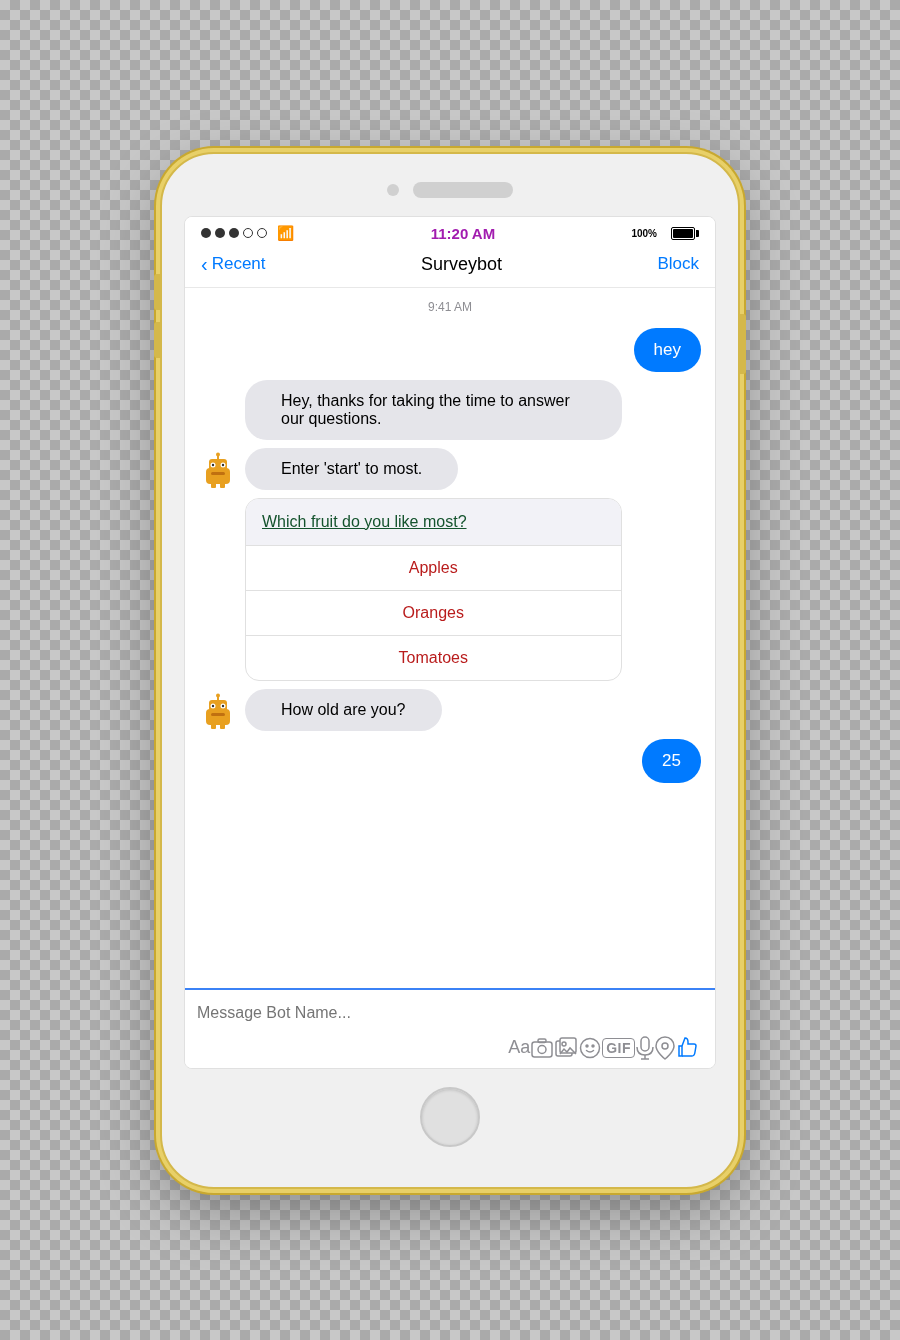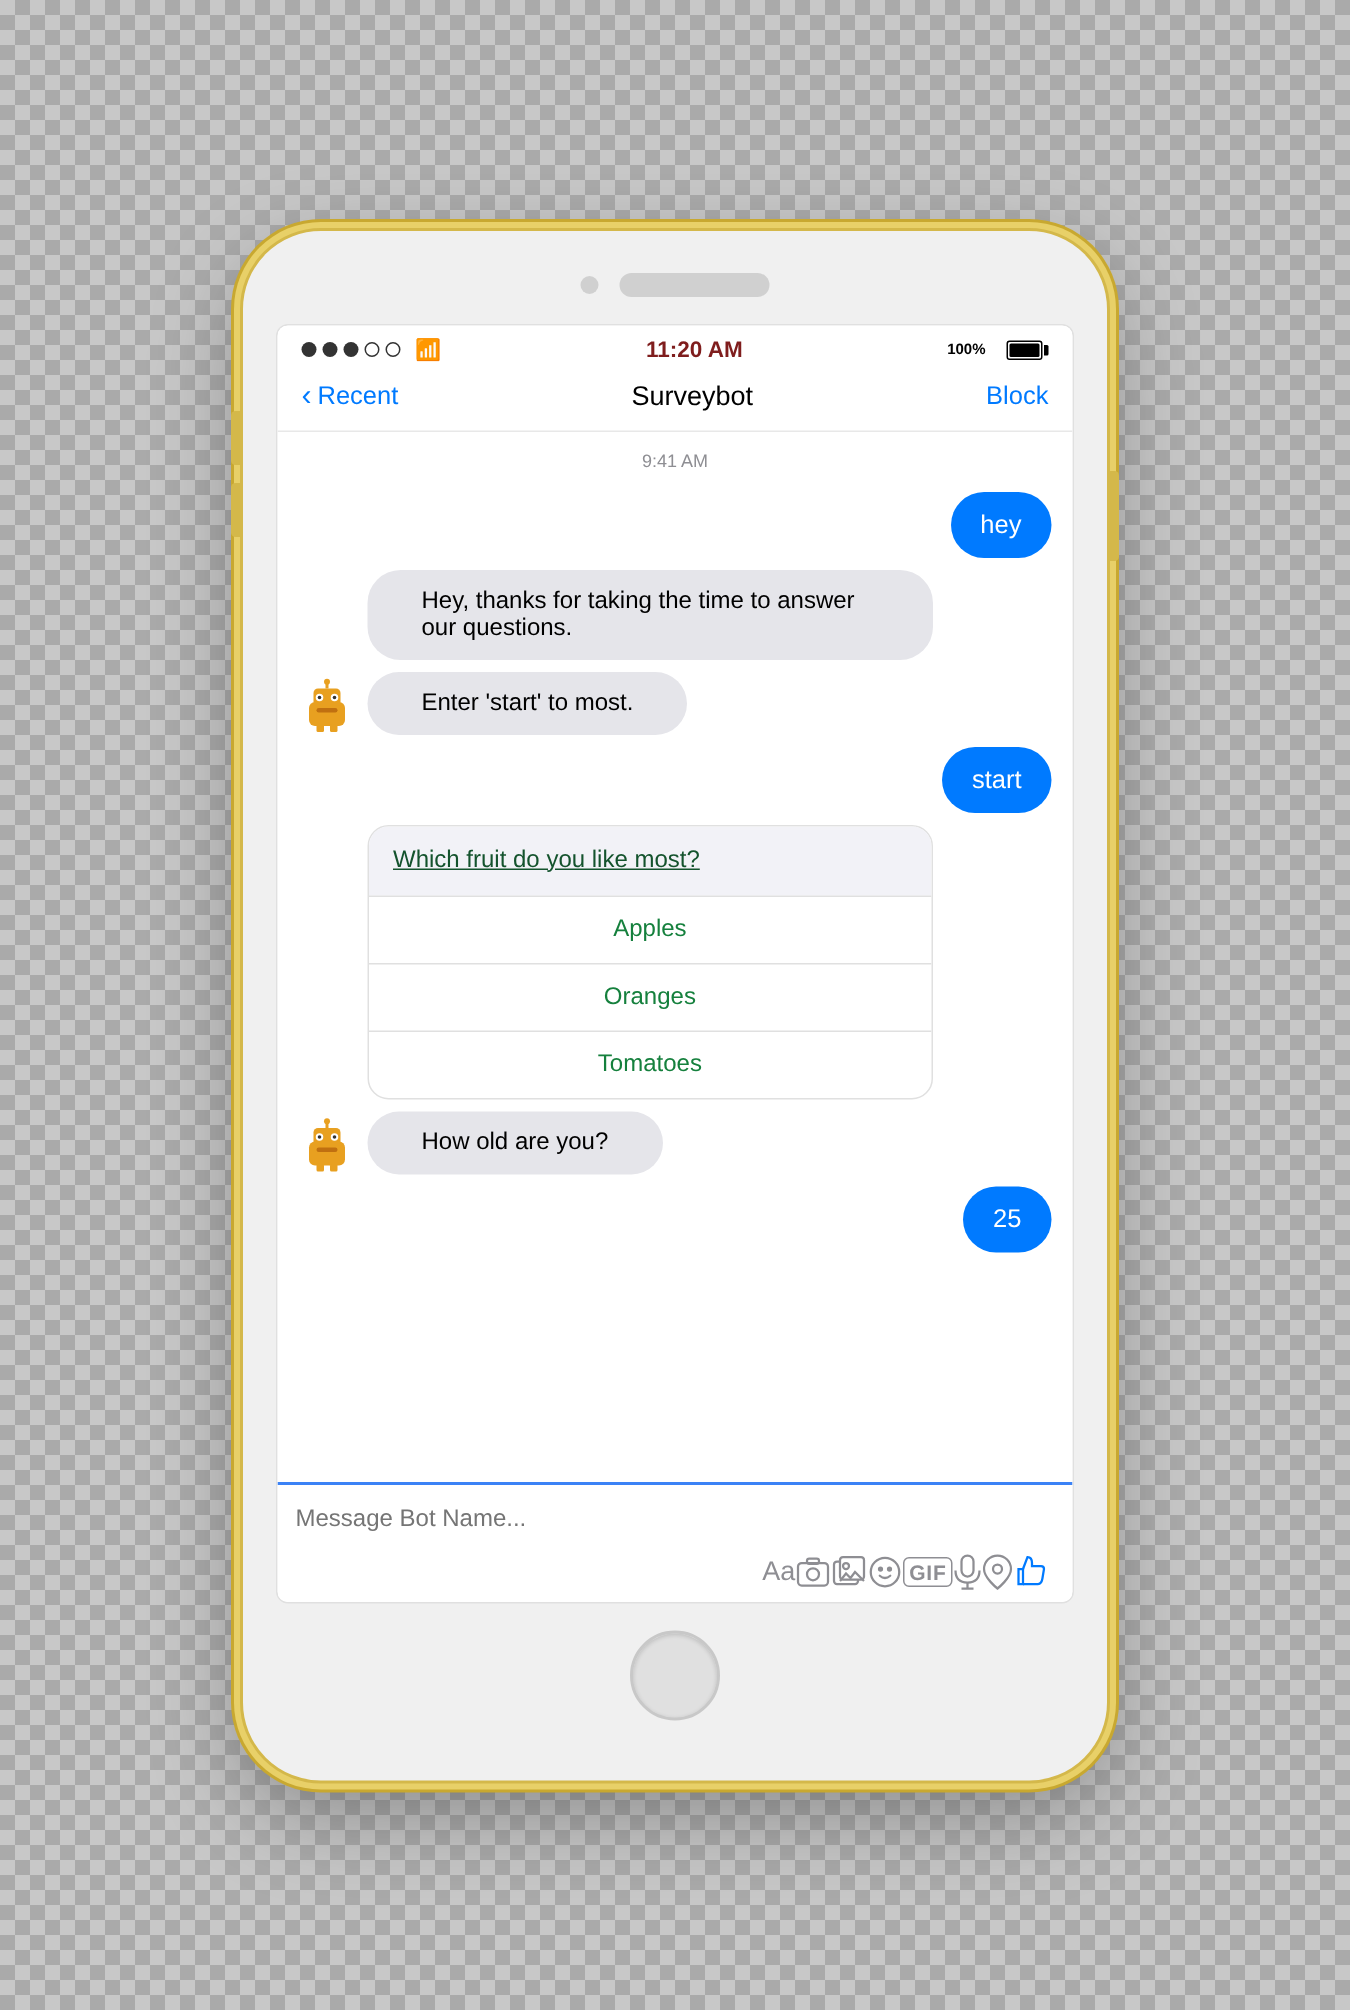--- a/index.html
+++ b/index.html
@@ -91,21 +91,21 @@
 
     .wifi-icon {
       margin-left: 6px;
       font-size: 14px;
       color: #333;
     }
 
     .status-time {
       font-size: 15px;
       font-weight: 600;
-      color: #7f1d1d;
+      color: #a21caf;
       text-align: right;
     }
 
     .status-right {
       display: flex;
       align-items: center;
       gap: 14px;
       font-size: 10px;
       font-weight: 600;
       color: #000;
@@ -255,21 +255,21 @@
       padding: 14px 16px;
       font-size: 16px;
       color: #14532d;
       background: #f2f2f7;
       text-decoration: underline;
     }
 
     .fruit-option {
       padding: 13px 16px;
       text-align: center;
-      color: #15803d;
+      color: #b91c1c;
       font-size: 16px;
       border-top: 1px solid #e0e0e0;
       cursor: pointer;
     }
 
     .input-area {
       border-top: 2px solid #3b82f6;
       padding: 10px 12px 8px 12px;
       background: #fff;
     }
@@ -443,23 +443,20 @@
 
             <rect x="12" y="20" width="14" height="3" rx="1.5" fill="#c07010"></rect>
 
             <rect x="12" y="31" width="5" height="5" rx="1" fill="#E8A020"></rect>
             <rect x="21" y="31" width="5" height="5" rx="1" fill="#E8A020"></rect>
           </svg>
         </div>
         <div class="bubble-received">Enter 'start' to most.</div>
       </div>
 
-      <div class="message-row sent">
-        <div class="bubble-sent">start</div>
-      </div>
 
       <div class="fruit-card">
         <div class="fruit-question">Which fruit do you like most?</div>
         <div class="fruit-option">Apples</div>
         <div class="fruit-option">Oranges</div>
         <div class="fruit-option">Tomatoes</div>
       </div>
 
       <div class="message-row received">
         <div class="bot-avatar">

